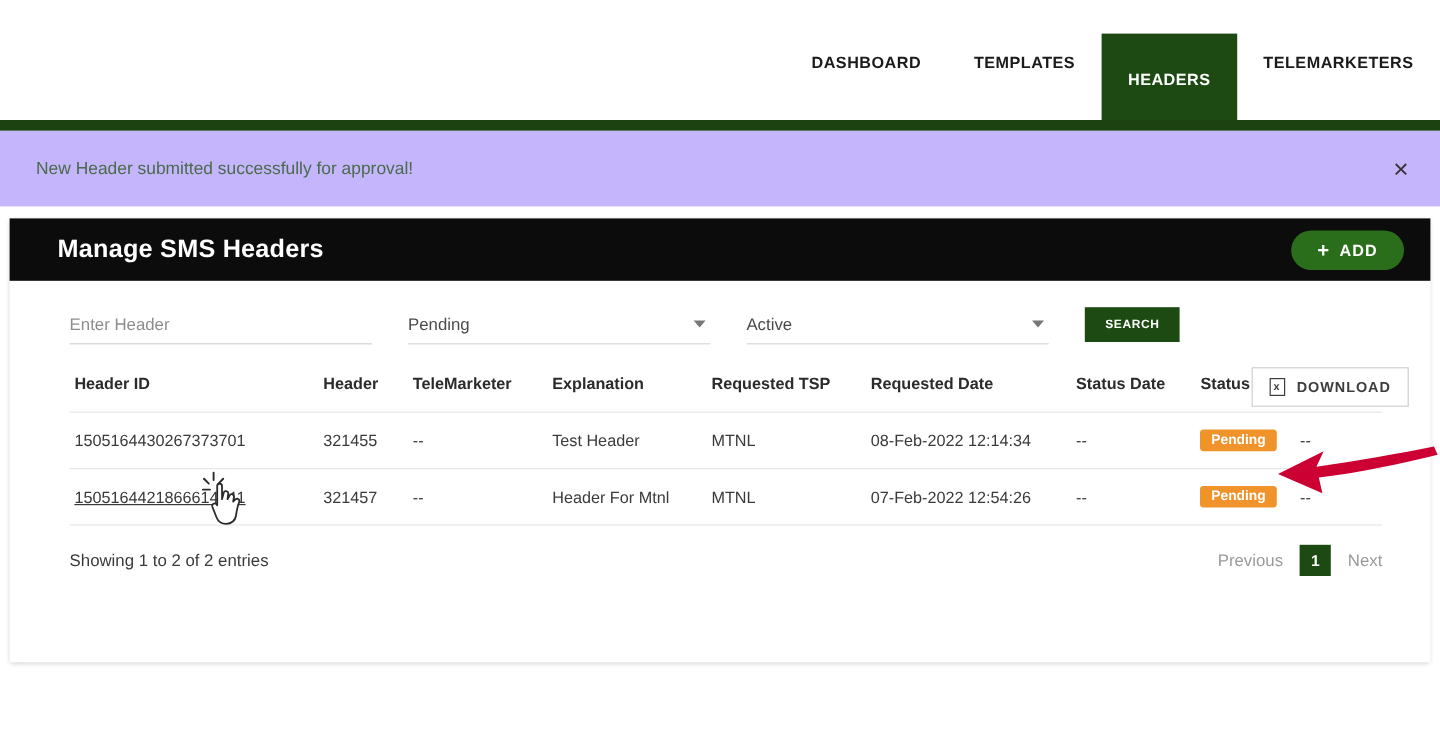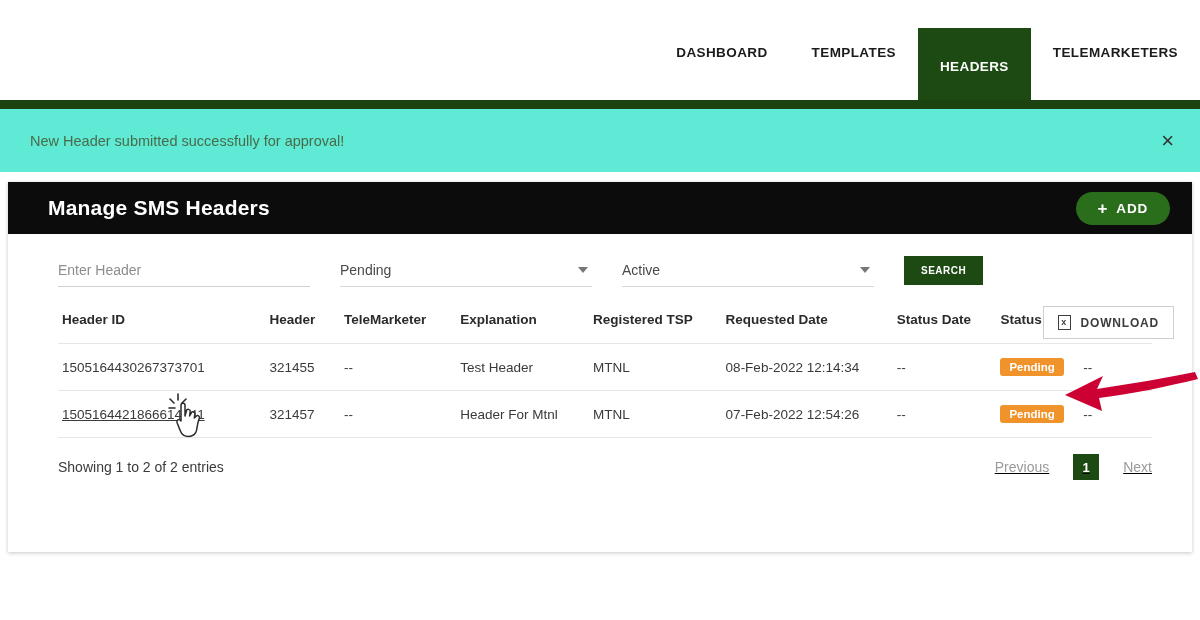--- a/index.html
+++ b/index.html
@@ -40,21 +40,21 @@
     margin-top:28px; height:77px; align-self:flex-end;
   }
   .nav-bottom-bar {
     position:absolute; left:0; top:100px; width:1200px; height:9px;
     background:#1d4212;
   }
 
   
   .alert {
     position:absolute; left:0; top:109px; width:1200px; height:63px;
-    background:#5eead4;
+    background:#c4b5fd;
     display:flex; align-items:center;
   }
   .alert-text {
     position:absolute; left:30px; top:50%; transform:translateY(-50%);
     font-size:14.5px; color:#4a6b4a;
   }
   .alert-close {
     position:absolute; right:20px; top:50%; transform:translateY(-50%);
     font-size:22px; color:#333; line-height:1; cursor:pointer;
     font-weight:400; padding:2px 6px;
@@ -154,21 +154,21 @@
     font-size:11.5px; font-weight:bold; padding:3px 9px;
     border-radius:3px;
   }
 
   
   .tbl-foot {
     padding: 16px 40px 0 50px;
     display:flex; align-items:center; justify-content:space-between;
   }
   .showing { font-size:14px; color:#3a3a3a; }
-  .pager { display:flex; align-items:center; gap:24px;text-decoration:underline; }
+  .pager { display:flex; align-items:center; gap:14px; }
   .pg { font-size:14px; color:#9a9a9a; cursor:pointer; }
   .pg-num {
     background:#1d4a12; color:#fff; font-size:13px; font-weight:bold;
     width:26px; height:26px; display:flex; align-items:center;
     justify-content:center; cursor:pointer;
   }
 
   
   .arrow { position:absolute; left:1055px; top:370px; pointer-events:none; }
   .cursor { position:absolute; left:168px; top:392px; pointer-events:none; }
@@ -236,21 +236,21 @@
     </button>
 
     <div class="tbl-wrap">
       <table class="data">
         <thead>
           <tr>
             <th class="c-id">Header ID</th>
             <th class="c-hd">Header</th>
             <th class="c-tm">TeleMarketer</th>
             <th class="c-ex">Explanation</th>
-            <th class="c-tsp">Registered TSP</th>
+            <th class="c-tsp">Requested TSP</th>
             <th class="c-rq">Requested Date</th>
             <th class="c-sd">Status Date</th>
             <th class="c-st">Status</th>
             <th class="c-ac">Action</th>
           </tr>
         </thead>
         <tbody>
           <tr>
             <td>1505164430267373701</td>
             <td>321455</td>

